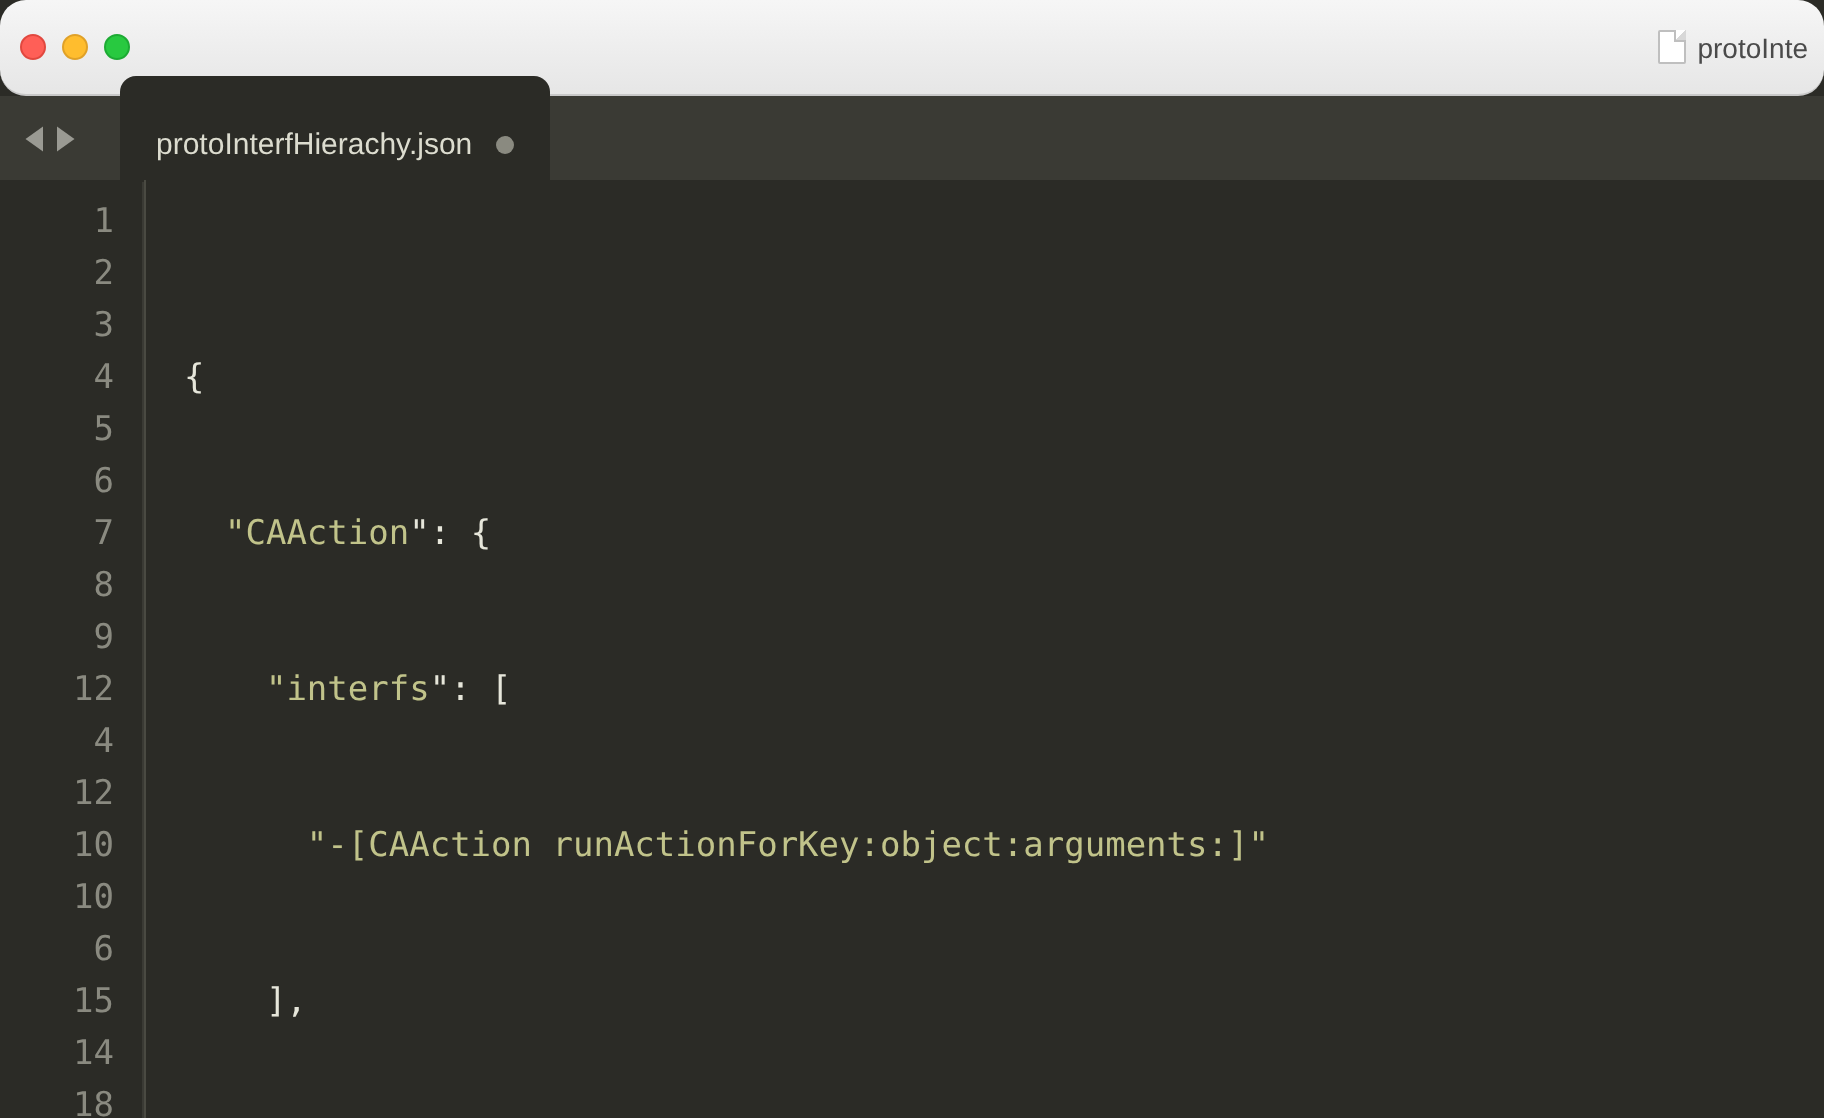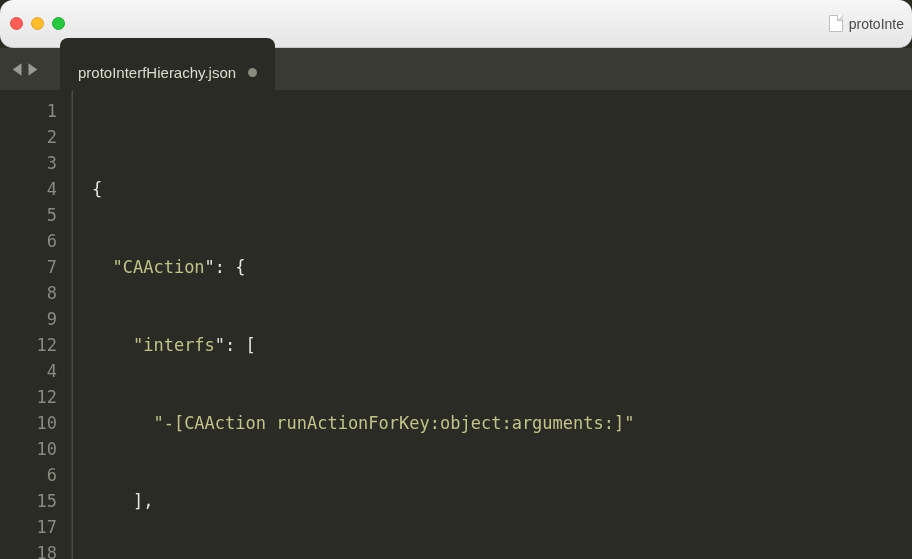--- a/index.html
+++ b/index.html
@@ -173,21 +173,21 @@
     <div>7</div>
     <div>8</div>
     <div>9</div>
     <div>12</div>
     <div>4</div>
     <div>12</div>
     <div>10</div>
     <div>10</div>
     <div>6</div>
     <div>15</div>
-    <div>17</div>
+    <div>14</div>
     <div>18</div>
   </div>
   <div class="code">
     <div class="guide"></div>
     <div class="line"><span class="punc">{</span></div>
     <div class="line"><span class="key">  "</span><span class="key">CAAction</span><span class="punc">": {</span></div>
     <div class="line"><span class="key">    "</span><span class="key">interfs</span><span class="punc">": [</span></div>
     <div class="line"><span class="str">      "</span><span class="str">-[CAAction runActionForKey:object:arguments:]</span><span class="str">"</span></div>
     <div class="line"><span class="punc">    ],</span></div>
     <div class="line"><span class="key">    "</span><span class="key">isInSrcDir</span><span class="punc">": "</span><span class="str">0</span><span class="punc">",</span></div>

